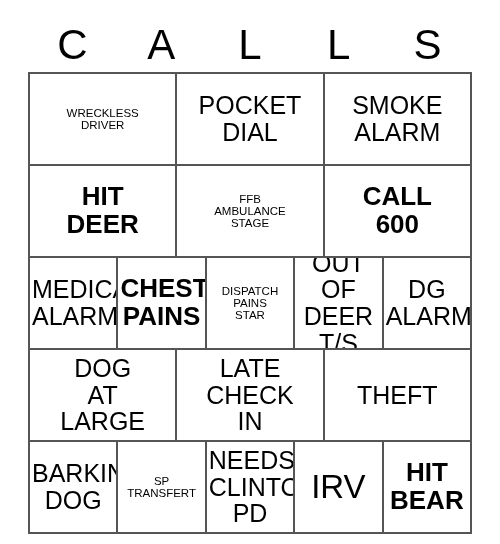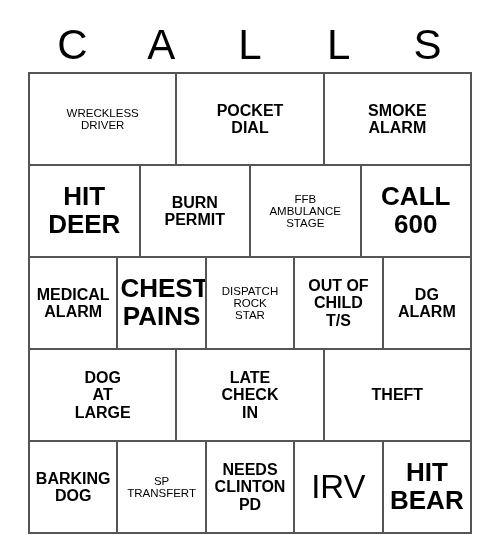--- a/index.html
+++ b/index.html
@@ -81,21 +81,21 @@
     width: 100%;
     line-height: 1.07;
     white-space: pre-line;
     word-break: normal;
     color: #000000;
   }
 
   
   .t-xl .cell-text { font-size: 33px; }
   .t-lg .cell-text { font-size: 26px; font-weight: bold; }
-  .t-md .cell-text { font-size: 16px; font-weight: bold; }
+  .t-md .cell-text { font-size: 25px; }
   .t-sm .cell-text { font-size: 11.5px; }
 </style>
 </head>
 <body>
 
 <div id="card">
 
   <div id="header-row">
       <div class="header-letter">C</div>
       <div class="header-letter">A</div>
@@ -117,24 +117,20 @@
         <div class="cell t-md">
           <span class="cell-text">SMOKE
 ALARM</span>
         </div>
       </div>
       <div class="grid-row">
         <div class="cell t-lg">
           <span class="cell-text">HIT
 DEER</span>
         </div>
-        <div class="cell t-md">
-          <span class="cell-text">BURN
-PERMIT</span>
-        </div>
         <div class="cell t-sm">
           <span class="cell-text">FFB
 AMBULANCE
 STAGE</span>
         </div>
         <div class="cell t-lg">
           <span class="cell-text">CALL
 600</span>
         </div>
       </div>
@@ -142,26 +138,26 @@
         <div class="cell t-md">
           <span class="cell-text">MEDICAL
 ALARM</span>
         </div>
         <div class="cell t-lg">
           <span class="cell-text">CHEST
 PAINS</span>
         </div>
         <div class="cell t-sm">
           <span class="cell-text">DISPATCH
-ROCK
+PAINS
 STAR</span>
         </div>
         <div class="cell t-md">
           <span class="cell-text">OUT OF
-CHILD
+DEER
 T/S</span>
         </div>
         <div class="cell t-md">
           <span class="cell-text">DG
 ALARM</span>
         </div>
       </div>
       <div class="grid-row">
         <div class="cell t-md">
           <span class="cell-text">DOG

